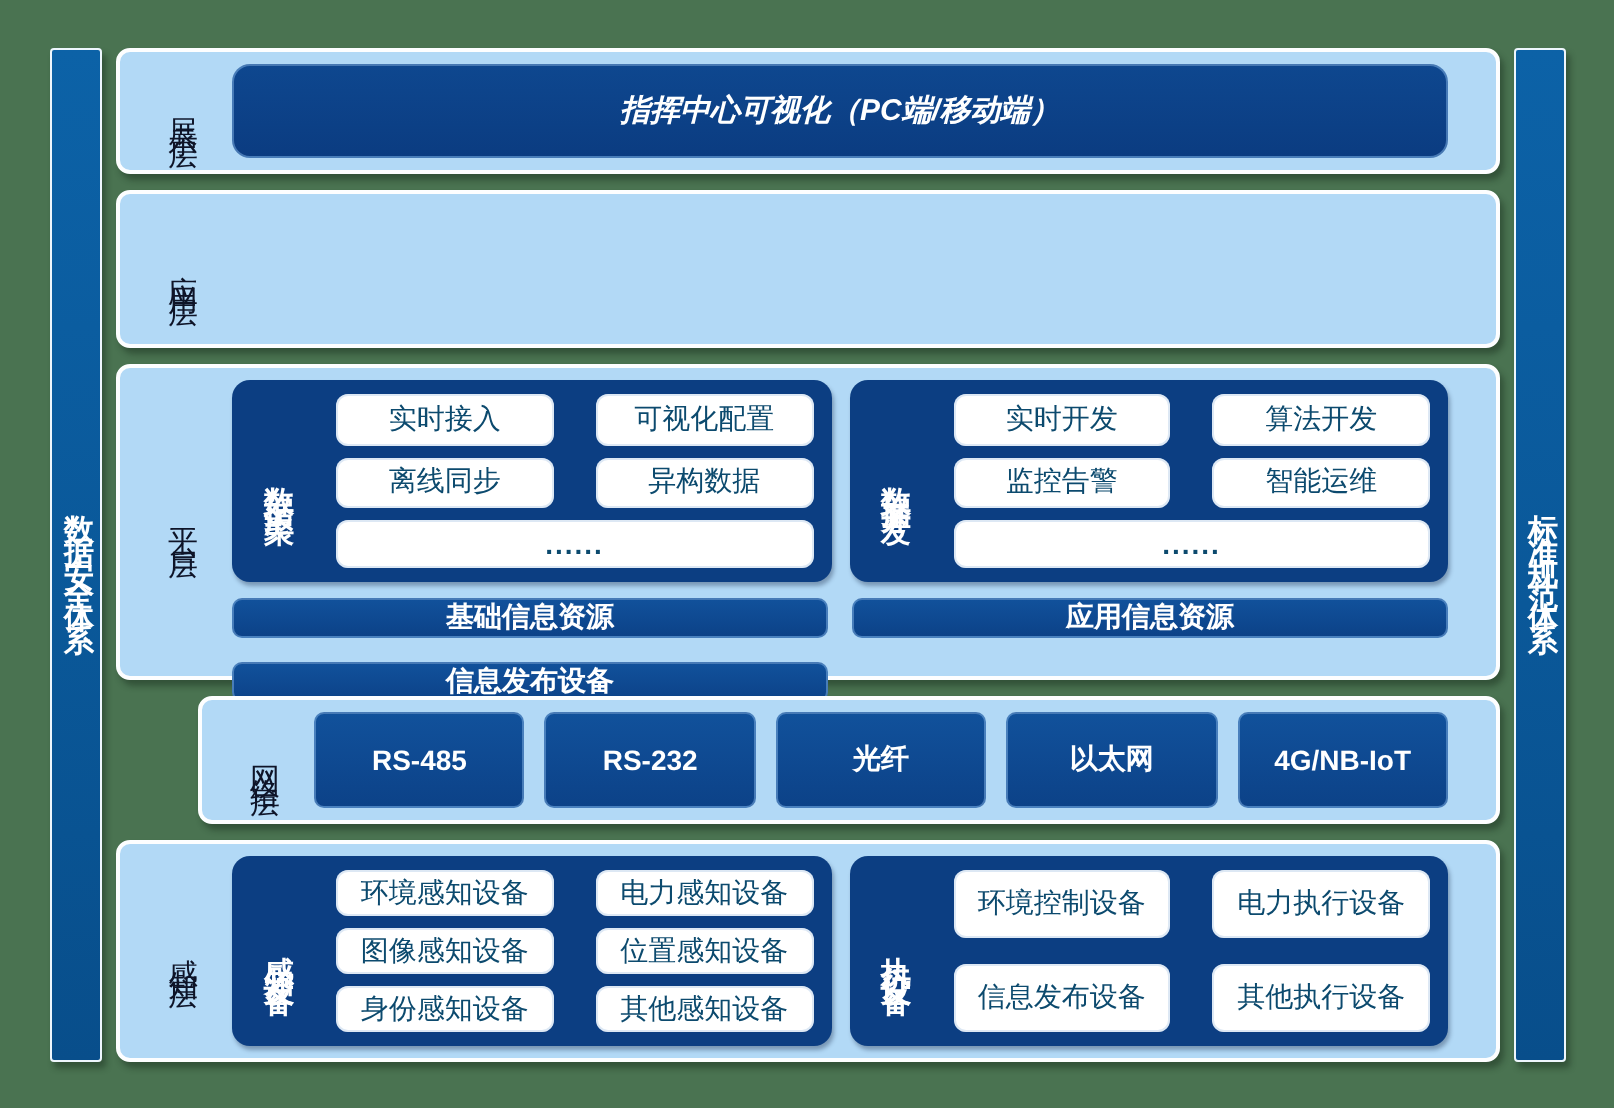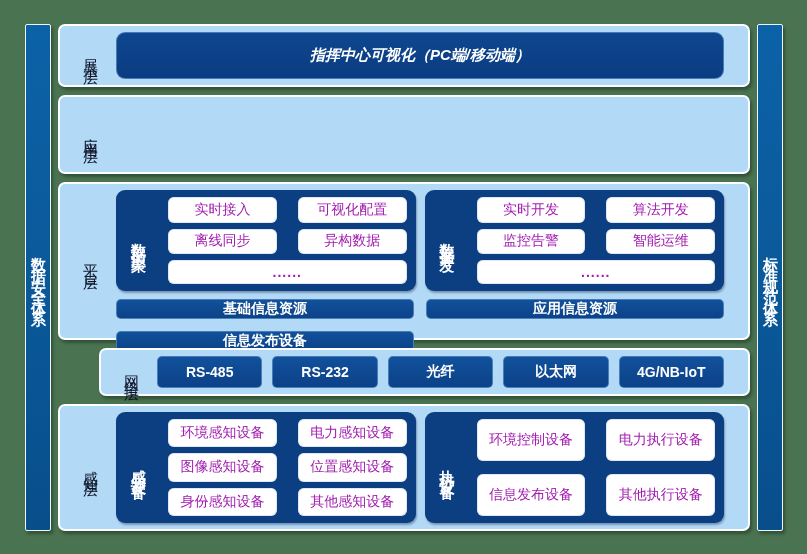--- a/index.html
+++ b/index.html
@@ -43,31 +43,31 @@
     flex:1;background:#0c3e82;border-radius:9px;box-sizing:border-box;
     padding:7px 9px;display:flex;gap:5px;box-shadow:1px 2px 2px rgba(15,30,60,.35);
   }
   .group-label{
     flex:0 0 26px;display:flex;align-items:center;justify-content:center;
     color:#fff;font-size:15px;font-weight:bold;letter-spacing:5px;
   }
   .group-grid{flex:1;display:grid;grid-template-columns:1fr 1fr;gap:6px 9px;min-width:0;}
   .gap-wide{gap:13px 9px;}
   .btn-white{
-    background:#ffffff;border-radius:6px;color:#a21caf;font-size:14px;
+    background:#ffffff;border-radius:6px;color:#0c4a6e;font-size:14px;
     display:flex;align-items:center;justify-content:center;white-space:nowrap;
     box-shadow:inset 0 0 0 1px rgba(180,205,230,.45);
     margin-left:12px;
   }
   .dots{grid-column:1 / 3;font-weight:bold;letter-spacing:1px;}
   .resource-row{display:grid;grid-template-columns:1fr 1fr;gap:12px;height:33px;margin-top:8px;flex:0 0 auto;}
   .card-display{height:63px;}
   .card-app{height:79px;}
   .card-platform{height:158px;}
-  .card-network{height:48px;margin-left:41px;}
+  .card-network{height:64px;margin-left:41px;}
   .card-perception{flex:1;}
 </style>
 </head>
 <body>
 
 <div class="page">
 
   <div class="side-bar">
     <span class="v-text side-label">数据安全体系</span>
   </div>

